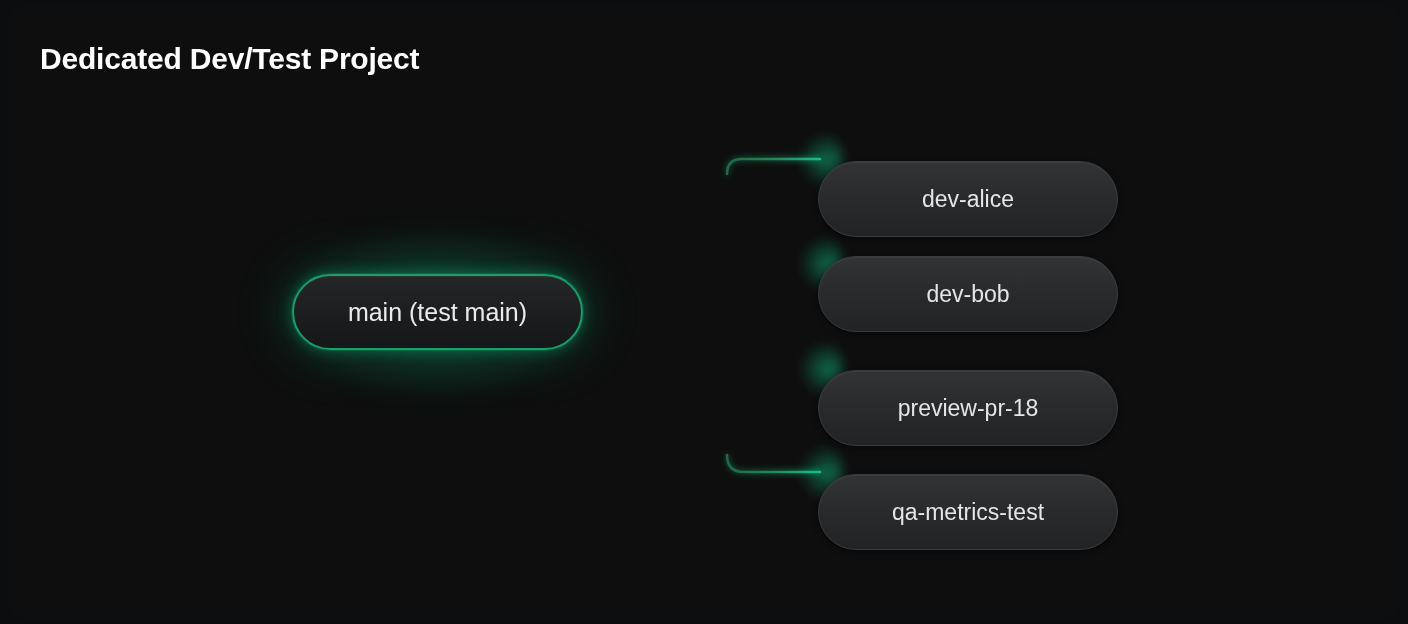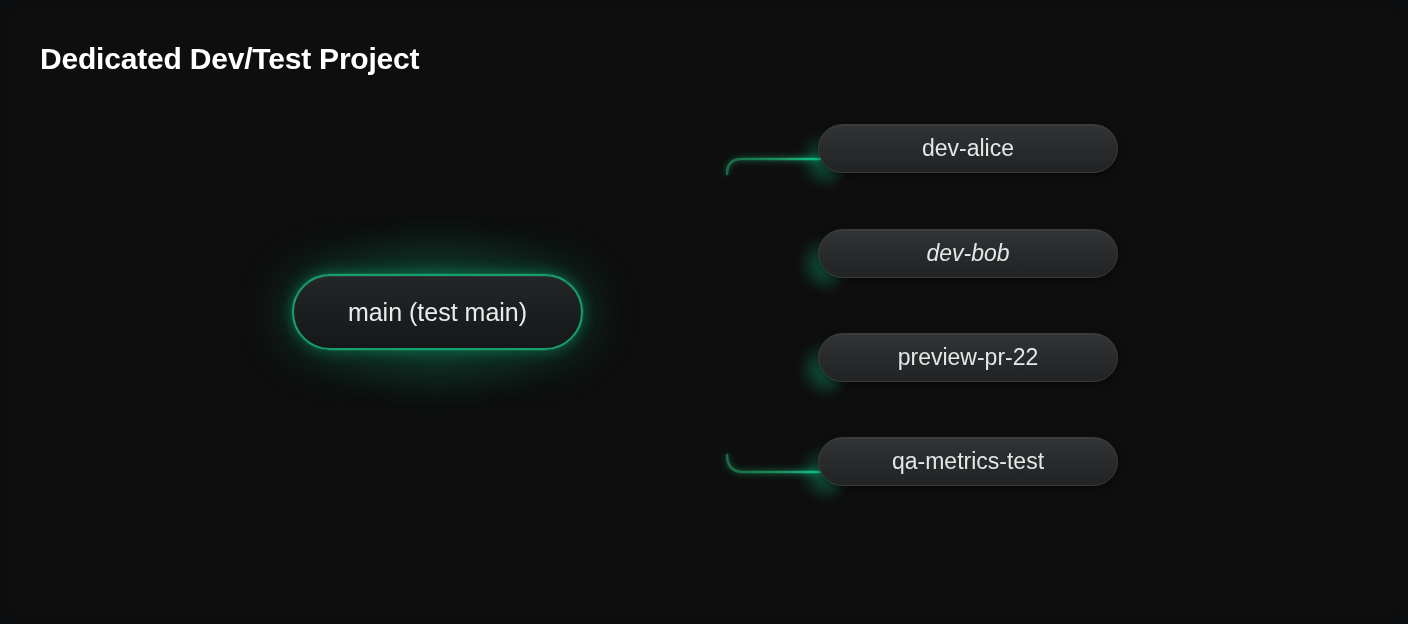--- a/index.html
+++ b/index.html
@@ -108,35 +108,36 @@
                 rgba(16,185,129,0.06) 52%,
                 rgba(16,185,129,0.0) 72%);
     filter: blur(12px);
     pointer-events: none;
   }
 
   
   .node-child {
     left: 810px;
     width: 300px;
-    height: 49px;
+    height: 76px;
     background:
       linear-gradient(180deg, #323335 0%, #2a2b2c 45%, #222324 100%);
     border: 1px solid #3a3b3d;
     box-shadow:
       inset 0 1px 0 rgba(255,255,255,0.055),
       0 2px 6px rgba(0,0,0,0.5);
+    margin-top: 37px;
   }
   .node-child .node-label {
     font-size: 23px;
     color: #e4e6e7;
   }
 
   #node-child-0 { top: 120px; }
-  #node-child-1 { top: 225px; font-style: italic; }
+  #node-child-1 { top: 215px; }
   #node-child-2 { top: 329px; }
   #node-child-3 { top: 433px; text-align: right; }
 
   
   .child-edge-glow {
     position: absolute;
     left: 790px;
     width: 46px;
     height: 58px;
     border-radius: 50%;
@@ -212,21 +213,21 @@
 
     <div class="node node-child" id="node-child-0">
       <span class="node-label">dev-alice</span>
     </div>
 
     <div class="node node-child" id="node-child-1">
       <span class="node-label">dev-bob</span>
     </div>
 
     <div class="node node-child" id="node-child-2">
-      <span class="node-label">preview-pr-22</span>
+      <span class="node-label">preview-pr-18</span>
     </div>
 
     <div class="node node-child" id="node-child-3">
       <span class="node-label">qa-metrics-test</span>
     </div>
 
   </div>
 </div>
 
 </body></html>

